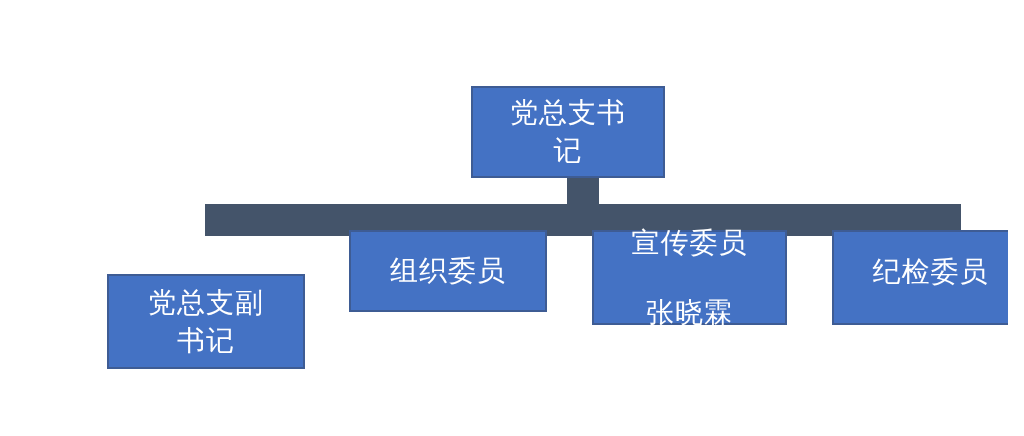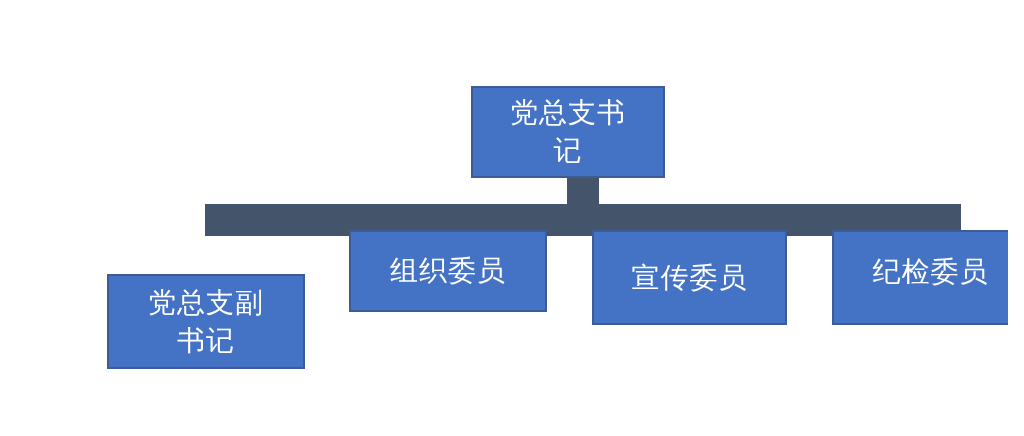--- a/index.html
+++ b/index.html
@@ -69,19 +69,20 @@
   <div class="org-node node-c0">
     <span>党总支副书记</span>
   </div>
 
   <div class="org-node node-c1">
     <span>组织委员</span>
   </div>
 
   <div class="org-node node-c2">
     <span>宣传委员</span>
+    <span>张晓霖</span>
   </div>
 
   <div class="org-node node-c3">
     <span>纪检委员</span>
   </div>
 
 </div>
 
 </body></html>

